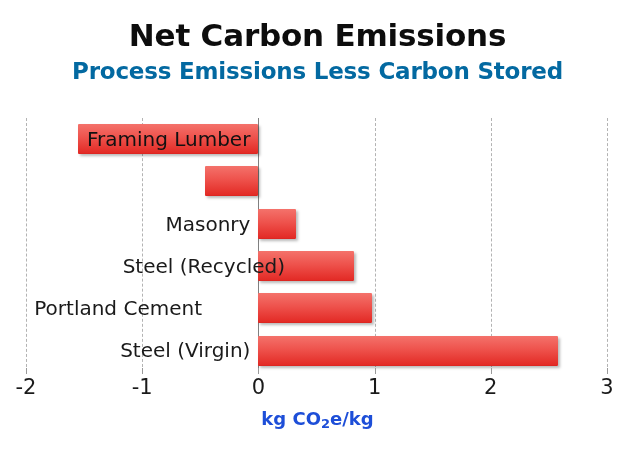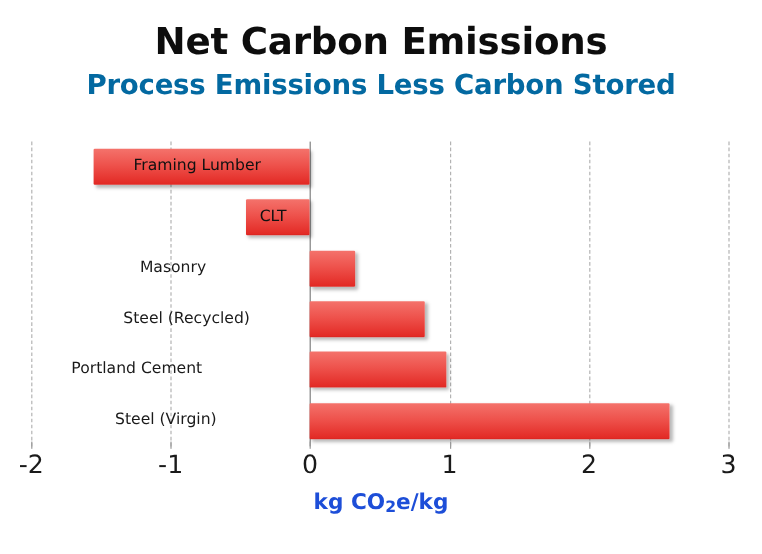--- a/index.html
+++ b/index.html
@@ -83,24 +83,24 @@
     top: 6px;
     background: linear-gradient(to bottom, #f4726b 0%, #ee524c 45%, #e32b26 96%, #d8231f 100%);
     box-shadow: 2px 2px 3px rgba(0,0,0,0.28);
     border-radius: 1px;
   }
   .bar-label {
     position: absolute;
     top: 6px;
     height: 30px;
     line-height: 30px;
-    font-size: 13px;
+    font-size: 20px;
     color: #1a1a1a;
     white-space: nowrap;
-    text-align: center;
+    text-align: right;
   }
   .bar-label.inside {
     color: #111111;
   }
 
   
   .xticks {
     position: absolute;
     left: 0;
     top: 374px;
@@ -156,21 +156,20 @@
       <div class="axis-zero" style="left: 232.4px;"></div>
       <div class="gridline" style="left: 348.6px;"></div>
       <div class="gridline" style="left: 464.8px;"></div>
       <div class="gridline" style="left: 581px;"></div>
       <div class="bar-row" style="top: 0px; height: 42.3333px;">
         <div class="bar" title="Framing Lumber: -1.55" style="left: 52.29px; width: 180.11px; top: 6.16667px;"></div>
         <div class="bar-label inside" style="top: 6.16667px; left: 52.29px; width: 180.11px; padding-right: 8px; box-sizing: border-box;">Framing Lumber</div>
       </div>
       <div class="bar-row" style="top: 42.3333px; height: 42.3333px;">
         <div class="bar" title="CLT: -0.46" style="left: 178.948px; width: 53.452px; top: 6.16667px;"></div>
-        <div class="bar-label inside" style="top: 6.16667px; left: 178.948px; width: 53.452px; padding-right: 8px; box-sizing: border-box;">CLT</div>
       </div>
       <div class="bar-row" style="top: 84.6667px; height: 42.3333px;">
         <div class="bar" title="Masonry: 0.32" style="left: 232.4px; width: 37.184px; top: 6.16667px;"></div>
         <div class="bar-label" style="top: 6.16667px; left: 0px; width: 232.4px; padding-right: 8px; box-sizing: border-box; padding-left: 12px;">Masonry</div>
       </div>
       <div class="bar-row" style="top: 127px; height: 42.3333px;">
         <div class="bar" title="Steel (Recycled): 0.82" style="left: 232.4px; width: 95.284px; top: 6.16667px;"></div>
         <div class="bar-label" style="top: 6.16667px; left: 0px; width: 267px; padding-right: 8px; box-sizing: border-box;">Steel (Recycled)</div>
       </div>
       <div class="bar-row" style="top: 169.333px; height: 42.3333px;">

